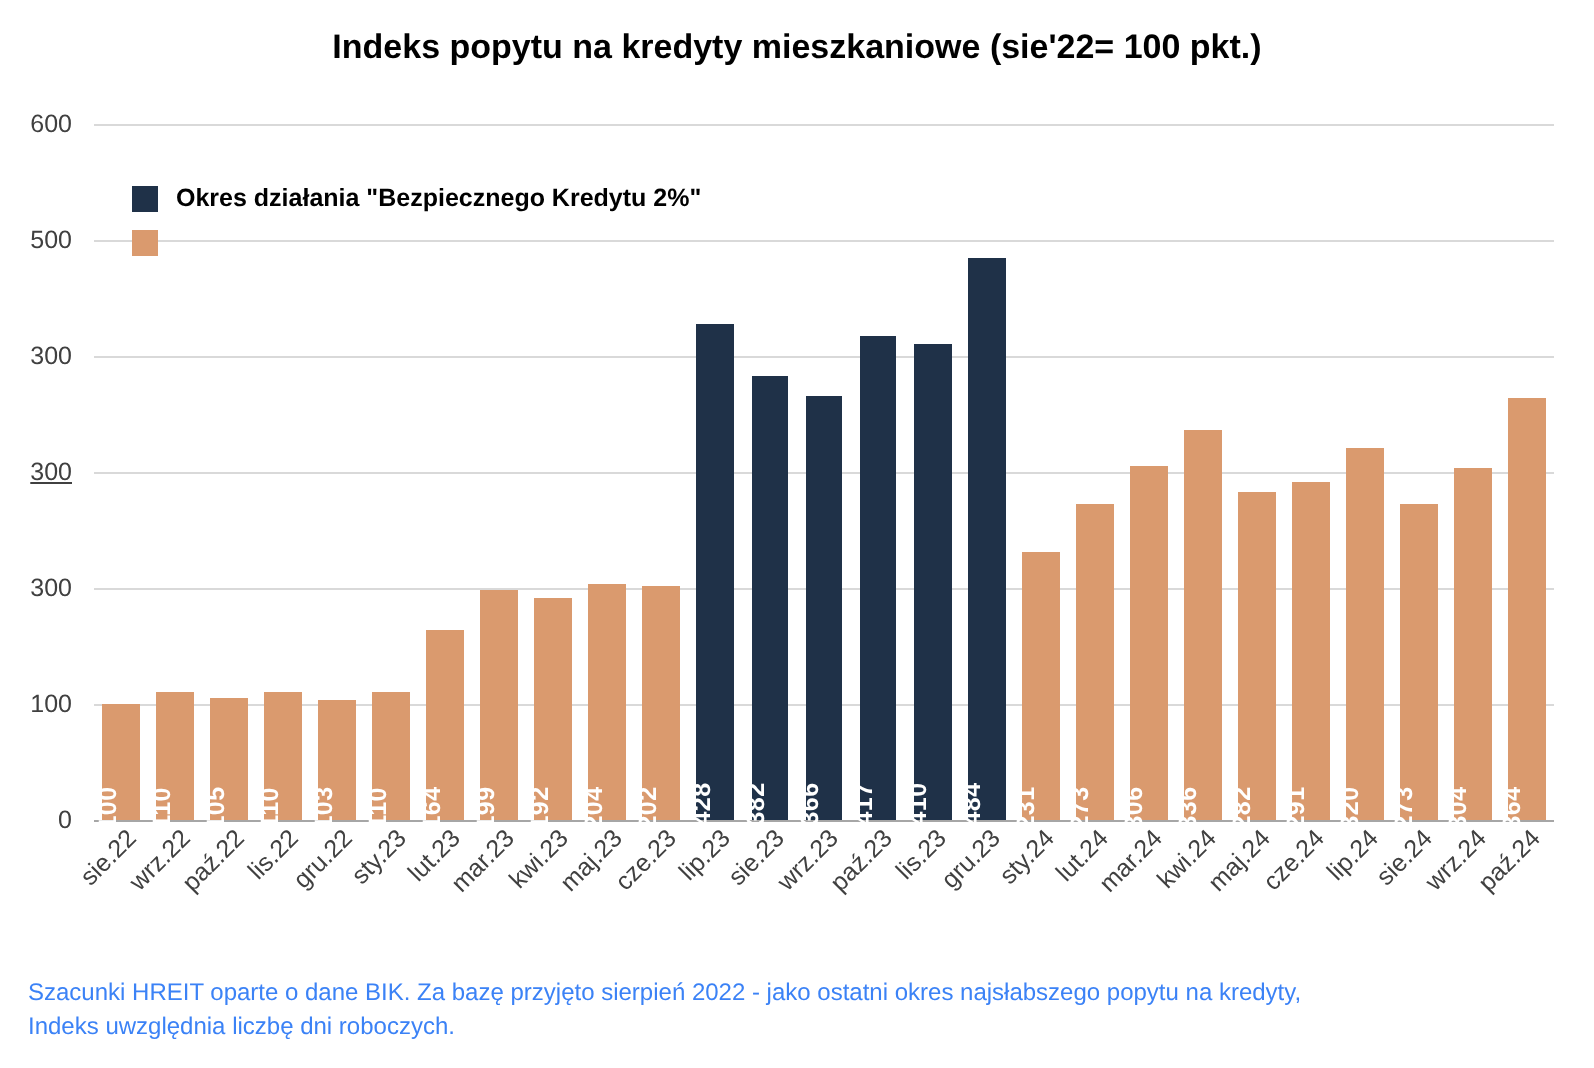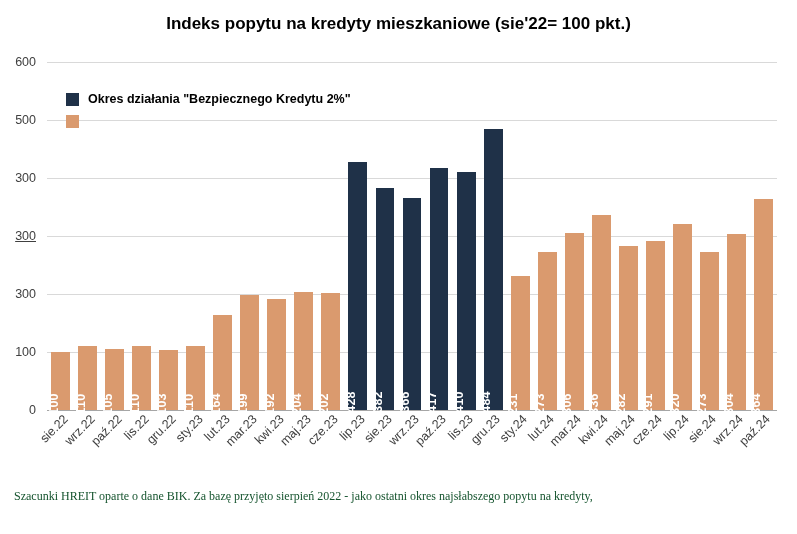--- a/index.html
+++ b/index.html
@@ -134,23 +134,22 @@
     color: #000000;
     font-weight: bold;
     white-space: nowrap;
   }
   #footnote {
     position: absolute;
     left: 14px;
     top: 488px;
     width: 770px;
     font-size: 12px;
-    color: #14532d;
+    color: #3b82f6;
     line-height: 1.45;
-    font-family: Liberation Serif, serif;
   }
   #footnote div {
     white-space: nowrap;
   }
 </style>
 </head>
 <body>
 
 <div id="page">
 
@@ -296,15 +295,16 @@
         <span class="legend-swatch" style="background: rgb(31, 49, 72);"></span>
         <span class="legend-label">Okres działania "Bezpiecznego Kredytu 2%"</span>
       </div>
       <div class="legend-row">
         <span class="legend-swatch" style="background: rgb(218, 154, 110);"></span>
       </div>
     </div>
 
   <div id="footnote">
     <div>Szacunki HREIT oparte o dane BIK. Za bazę przyjęto sierpień 2022 - jako ostatni okres najsłabszego popytu na kredyty,</div>
+    <div>Indeks uwzględnia liczbę dni roboczych.</div>
   </div>
 
 </div>
 
 </body></html>

